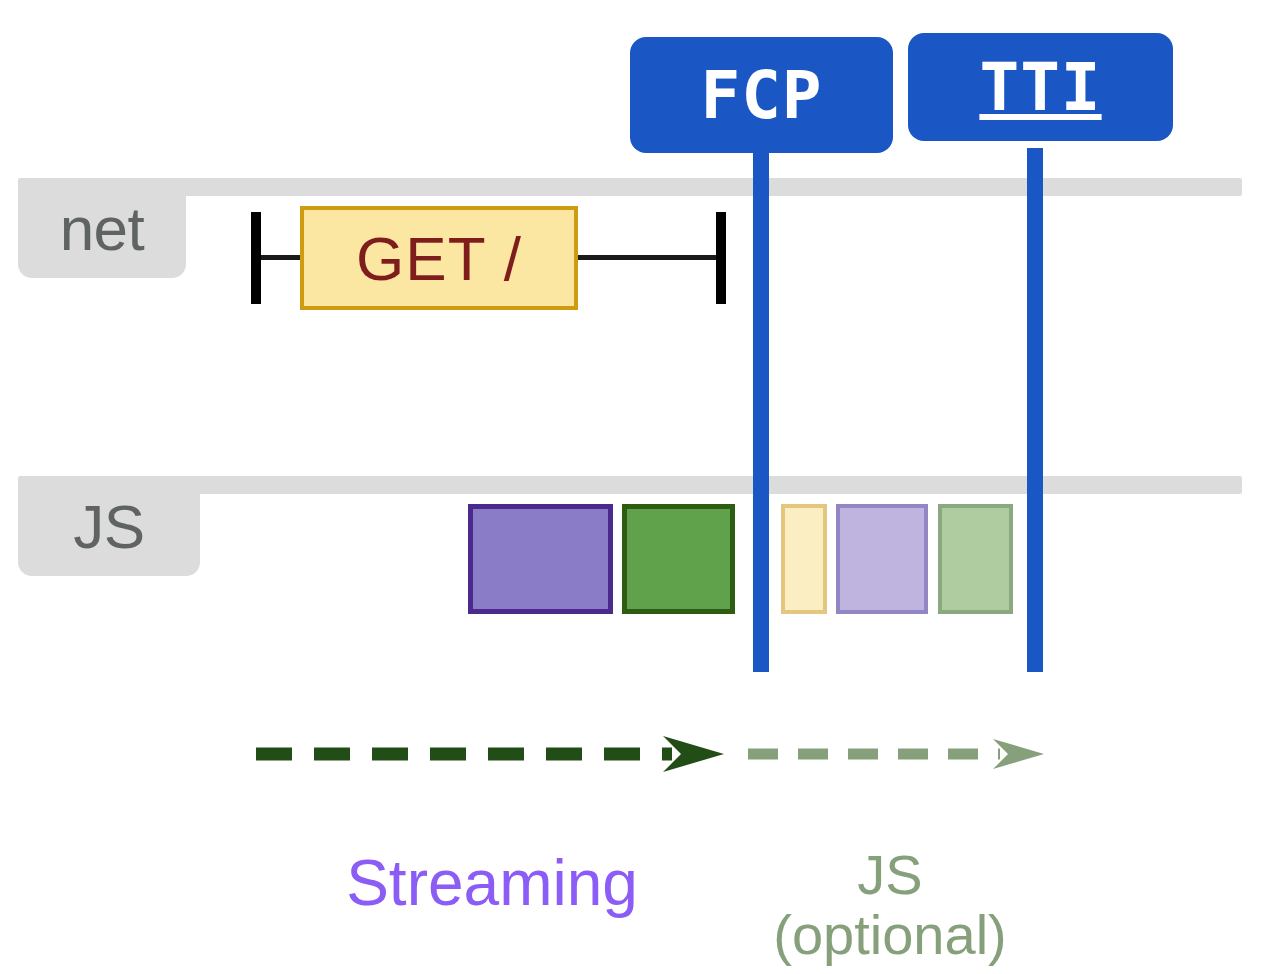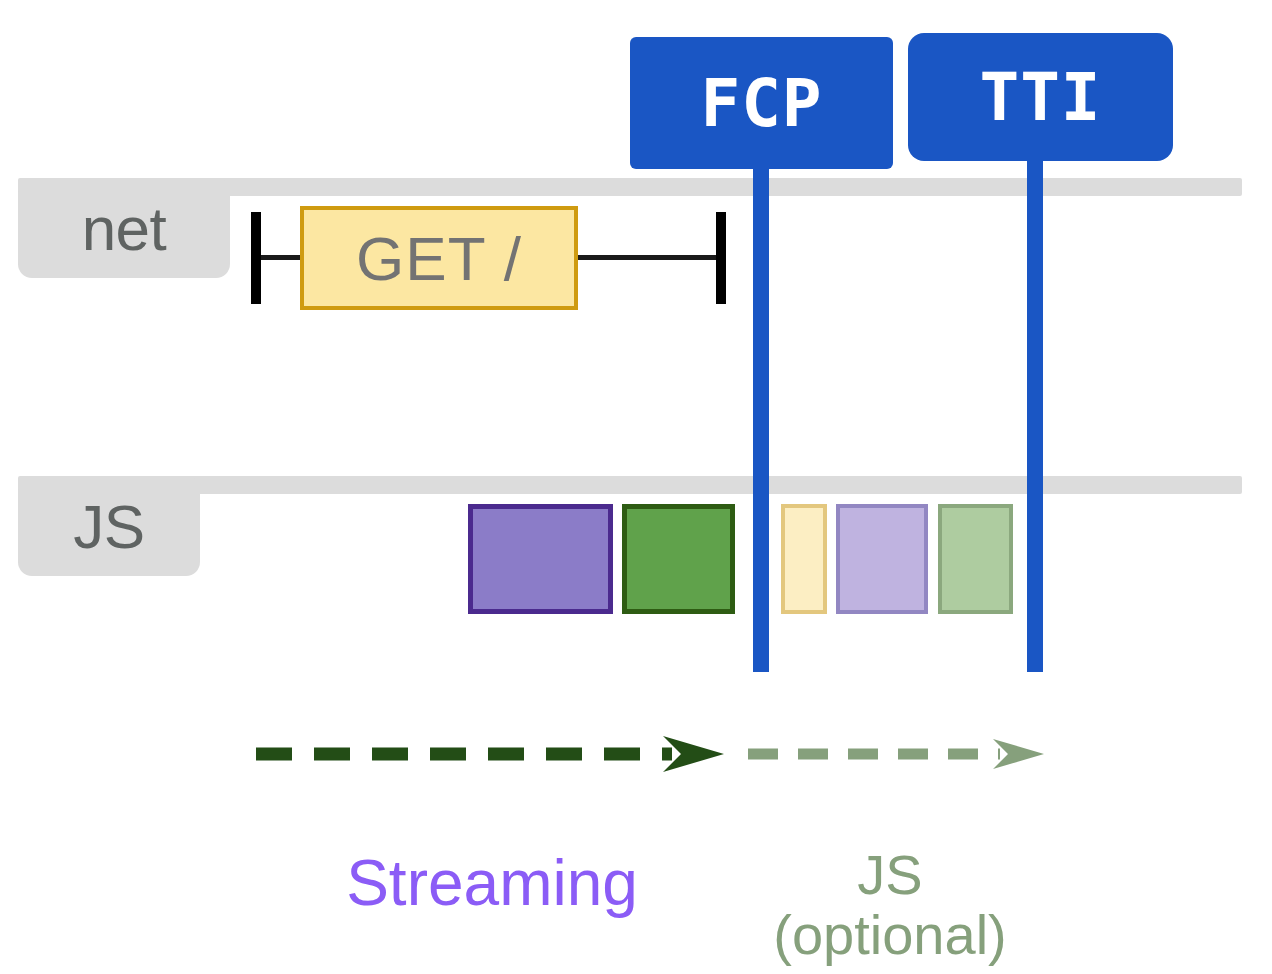--- a/index.html
+++ b/index.html
@@ -71,21 +71,21 @@
     background: #000000;
   }
   .req-box {
     position: absolute;
     background: #fce7a2;
     border: 4px solid #cf9b10;
     box-sizing: border-box;
     display: flex;
     align-items: center;
     justify-content: center;
-    color: #737373;
+    color: #7f1d1d;
     font-family: "Liberation Sans", sans-serif;
     font-size: 62px;
     letter-spacing: 1px;
     text-align: right;
   }
 
   
   .js-block {
     position: absolute;
     box-sizing: border-box;
@@ -104,21 +104,21 @@
   }
 </style>
 </head>
 <body>
 
 <div id="stage">
 
   <div class="lane-rail" style="left:18px; top:178px; width:1224px; height:18px;"></div>
   <div class="lane-rail" style="left:18px; top:476px; width:1224px; height:18px;"></div>
 
-  <div class="lane-pill" style="left:18px; top:178px; width:212px; height:100px; font-size:62px;">
+  <div class="lane-pill" style="left:18px; top:178px; width:168px; height:100px; font-size:62px;">
     <span>net</span>
   </div>
   <div class="lane-pill" style="left:18px; top:476px; width:182px; height:100px; font-size:62px;">
     <span>JS</span>
   </div>
 
   <div class="req-whisker" style="left:256px; top:255px; width:50px;"></div>
   <div class="req-whisker" style="left:574px; top:255px; width:150px;"></div>
   <div class="req-cap" style="left:251px; top:212px; height:92px;"></div>
   <div class="req-cap" style="left:716px; top:212px; height:92px;"></div>
@@ -128,24 +128,24 @@
 
   <div class="js-block" style="left:468px; top:504px; width:145px; height:110px; background:#8b7cc8; border:5px solid #4b2a8e;"></div>
   <div class="js-block" style="left:622px; top:504px; width:113px; height:110px; background:#60a24b; border:5px solid #2e5c13;"></div>
   <div class="js-block" style="left:781px; top:504px; width:46px; height:110px; background:#fceec3; border:4px solid #e3c77e;"></div>
   <div class="js-block" style="left:836px; top:504px; width:92px; height:110px; background:#bfb3e0; border:4px solid #9287c2;"></div>
   <div class="js-block" style="left:938px; top:504px; width:75px; height:110px; background:#aecca0; border:4px solid #8ba87e;"></div>
 
   <div class="milestone-line" style="left:753px; top:148px; width:16px; height:524px;"></div>
   <div class="milestone-line" style="left:1027px; top:148px; width:16px; height:524px;"></div>
 
-  <div class="milestone-badge" style="left:630px; top:37px; width:263px; height:132px;border-radius:6px;">
+  <div class="milestone-badge" style="left:630px; top:37px; width:263px; height:116px;">
     <span>FCP</span>
   </div>
-  <div class="milestone-badge" style="left:908px; top:33px; width:265px; height:128px;">
+  <div class="milestone-badge" style="left:908px; top:33px; width:265px; height:108px;text-decoration:underline;">
     <span>TTI</span>
   </div>
 
   <svg class="phase-arrow" style="left:252px; top:736px;" width="480" height="36" viewBox="0 0 480 36">
     <path d="M4 18 H 420" stroke="#234d16" stroke-width="13" stroke-dasharray="36 22" fill="none"></path>
     <path d="M411 0 L 472 18 L 411 36 L 429 18 Z" fill="#234d16"></path>
   </svg>
 
   <svg class="phase-arrow" style="left:744px; top:738px;" width="306" height="32" viewBox="0 0 306 32">
     <path d="M4 16 H 256" stroke="#86a07c" stroke-width="11" stroke-dasharray="30 20" fill="none"></path>

